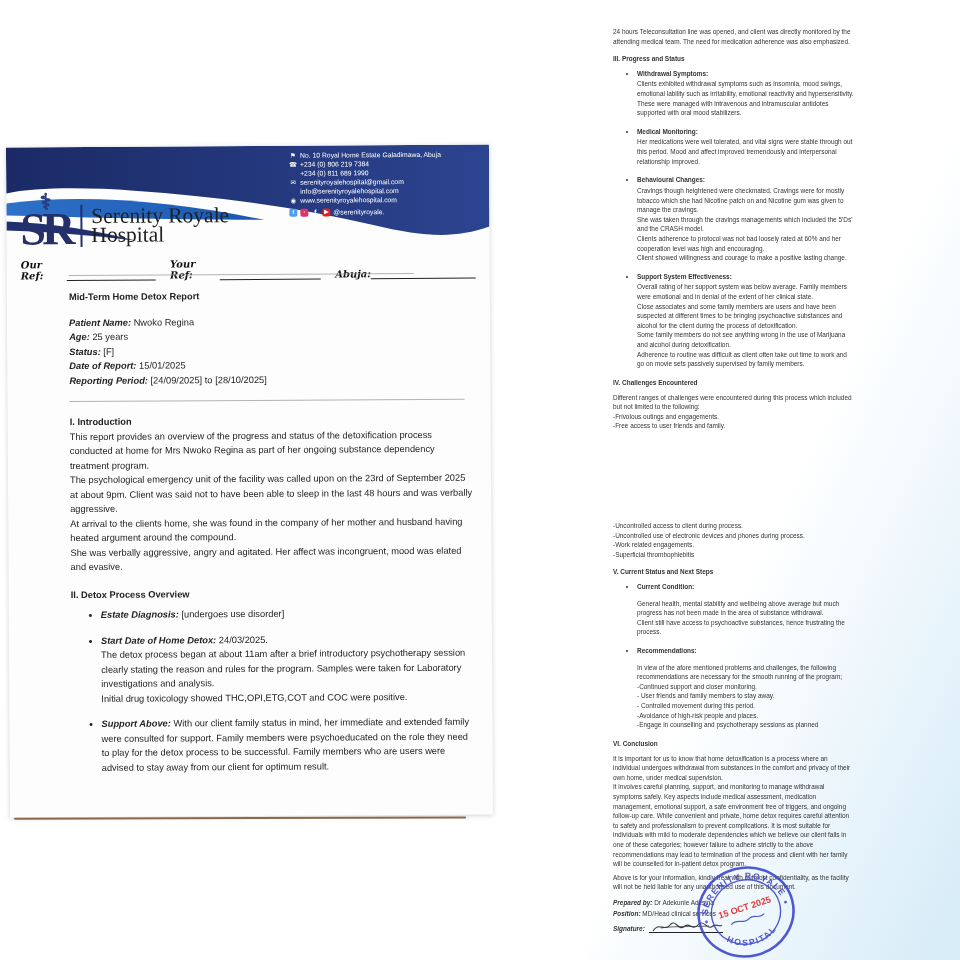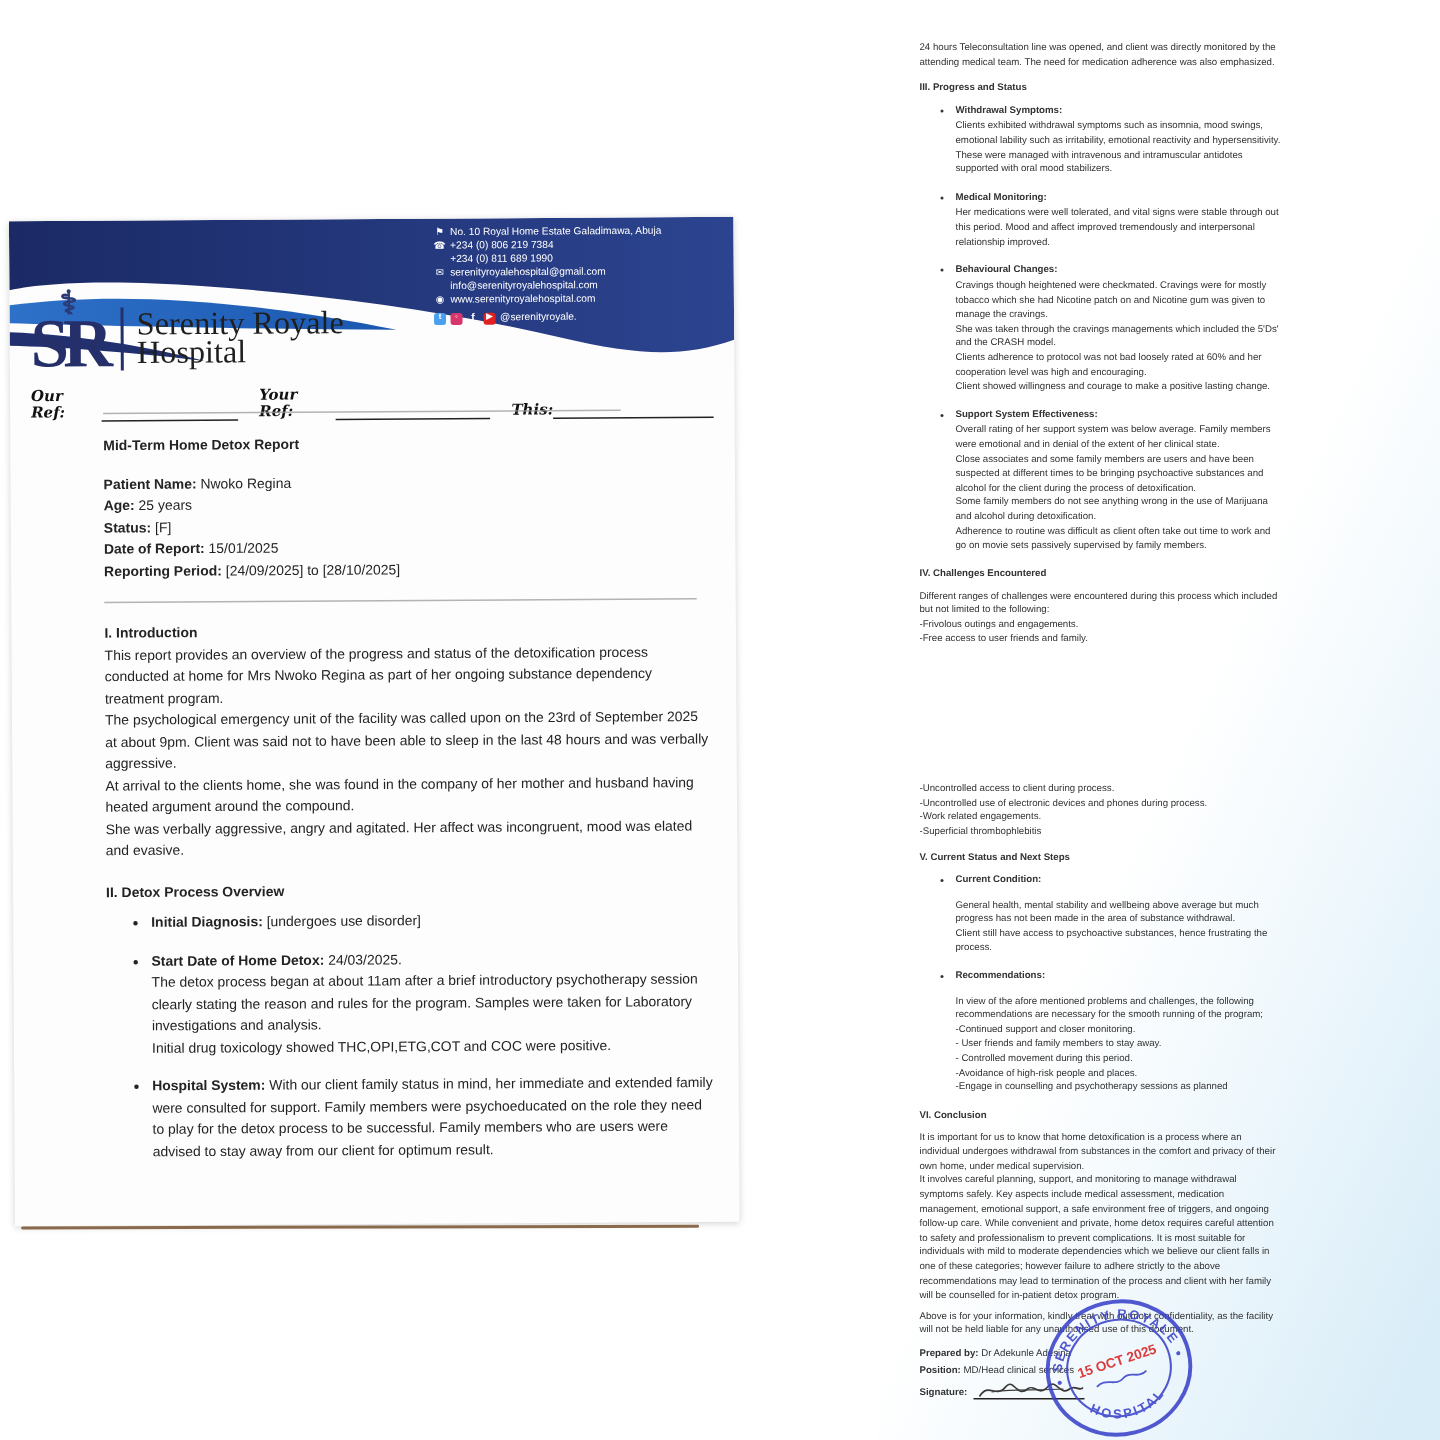--- a/index.html
+++ b/index.html
@@ -37,21 +37,21 @@
   .p1-body{position:absolute;top:128px;left:62px;width:404px;font-size:9.3px;line-height:1.56;color:#232323;}
   .sep{border-top:1px solid #9a9a9a;opacity:.75;}
   .sep1{width:345px;}
   .sep2{width:395px;margin-top:13px;}
   .doc-title{font-weight:bold;margin-top:14px;}
   .patient-block{margin-top:11px;}
   .h1x{font-weight:bold;margin-top:13px;}
   .pre{white-space:pre-line;}
   .p1-body ul{margin:6px 0 0 0;padding-left:30px;}
   .p1-body li{margin-bottom:11px;}
-  .b{font-weight:bold;}
+  .b{font-weight:bold;font-style:italic;}
   .page-edge{position:absolute;bottom:-3px;left:4px;width:452px;height:2.4px;background:#8a6a4c;
              border-radius:2px;transform:rotate(.2deg);}
 
   
   .page2{position:absolute;left:585px;top:0;width:375px;height:960px;
          background:linear-gradient(115deg,#ffffff 52%,#f2f9fd 68%,#d9edf8 95%);
          font-size:6.45px;line-height:1.49;color:#333;}
   .p2-inner{padding:27px 105px 0 28px;}
   .h2x{font-weight:bold;margin:8px 0 5px 0;}
   .p2-inner ul{margin:4px 0 0 0;padding-left:24px;}
@@ -133,21 +133,21 @@
         <div>Serenity Royale</div>
         <div>Hospital</div>
       </div>
     </div>
 
     <div class="refs-row">
       <span>Our Ref:</span>
       <span class="ref-line rl1"></span>
       <span>Your Ref:</span>
       <span class="ref-line rl2"></span>
-      <span>This:</span>
+      <span>Abuja:</span>
       <span class="ref-line rl3"></span>
     </div>
 
     <div class="p1-body">
       <div class="sep sep1"></div>
       <div class="doc-title">Mid-Term Home Detox Report</div>
 
       <div class="patient-block">
         <div><span class="b">Patient Name:</span> <span>Nwoko Regina</span></div>
         <div><span class="b">Age:</span> <span>25 years</span></div>
@@ -160,31 +160,31 @@
 
       <div class="h1x">I. Introduction</div>
       <div class="pre">This report provides an overview of the progress and status of the detoxification process conducted at home for Mrs Nwoko Regina as part of her ongoing substance dependency treatment program.
 The psychological emergency unit of the facility was called upon on the 23rd of September 2025 at about 9pm. Client was said not to have been able to sleep in the last 48 hours and was verbally aggressive.
 At arrival to the clients home, she was found in the company of her mother and husband having heated argument around the compound.
 She was verbally aggressive, angry and agitated. Her affect was incongruent, mood was elated and evasive.</div>
 
       <div class="h1x">II. Detox Process Overview</div>
       <ul>
         <li>
-          <span class="b">Initial Diagnosis:</span>
+          <span class="b">Estate Diagnosis:</span>
           <span>[undergoes use disorder]</span>
         </li>
         <li>
           <span class="b">Start Date of Home Detox:</span>
           <span>24/03/2025.</span>
           <div class="pre">The detox process began at about 11am after a brief introductory psychotherapy session clearly stating the reason and rules for the program. Samples were taken for Laboratory investigations and analysis.
 Initial drug toxicology showed THC,OPI,ETG,COT and COC were positive.</div>
         </li>
         <li>
-          <span class="b">Hospital System:</span>
+          <span class="b">Support Above:</span>
           <span>With our client family status in mind, her immediate and extended family were consulted for support. Family members were psychoeducated on the role they need to play for the detox process to be successful. Family members who are users were advised to stay away from our client for optimum result.</span>
         </li>
       </ul>
     </div>
 
     <div class="page-edge"></div>
   </div>
 
   <div class="page2">
     <div class="p2-inner">

